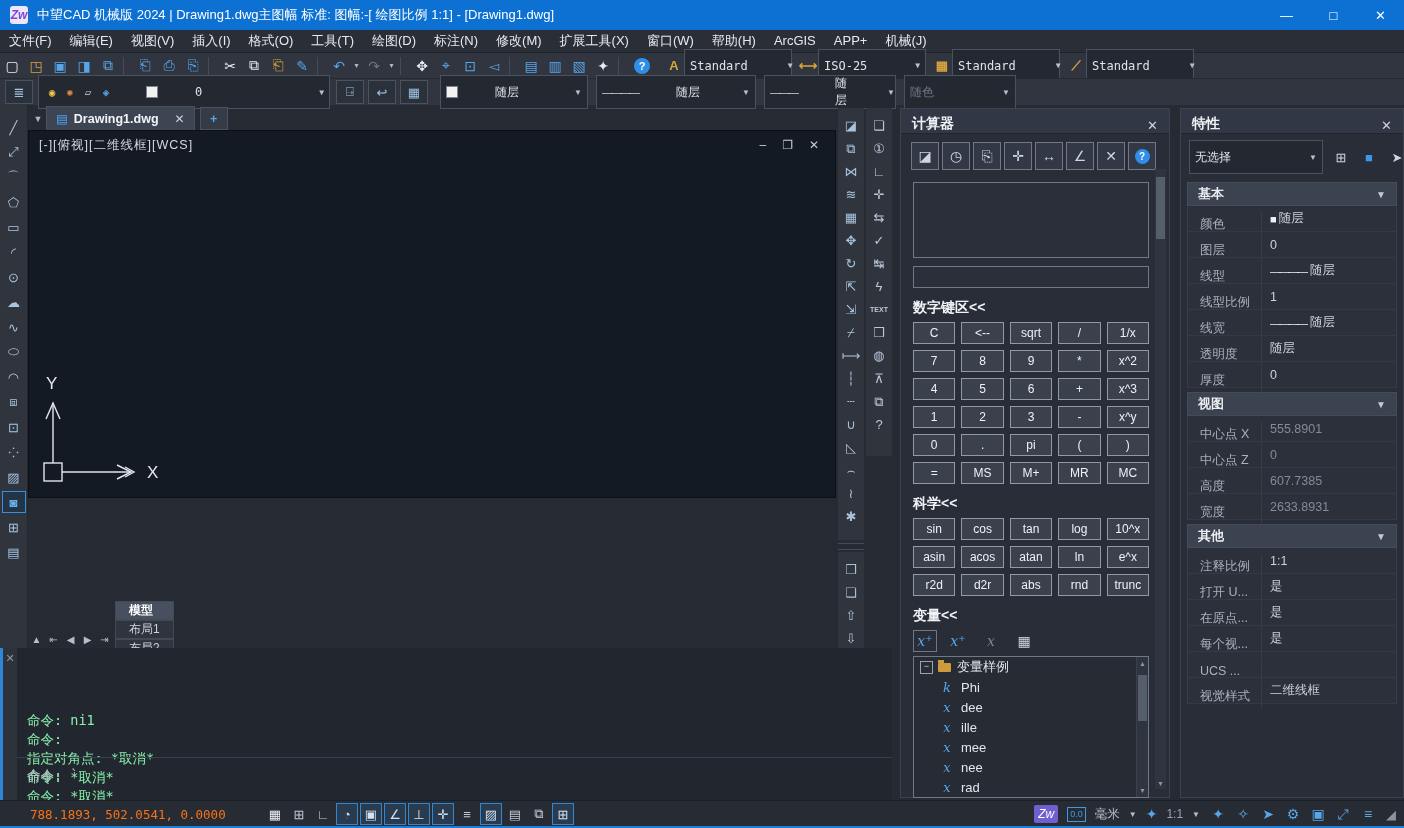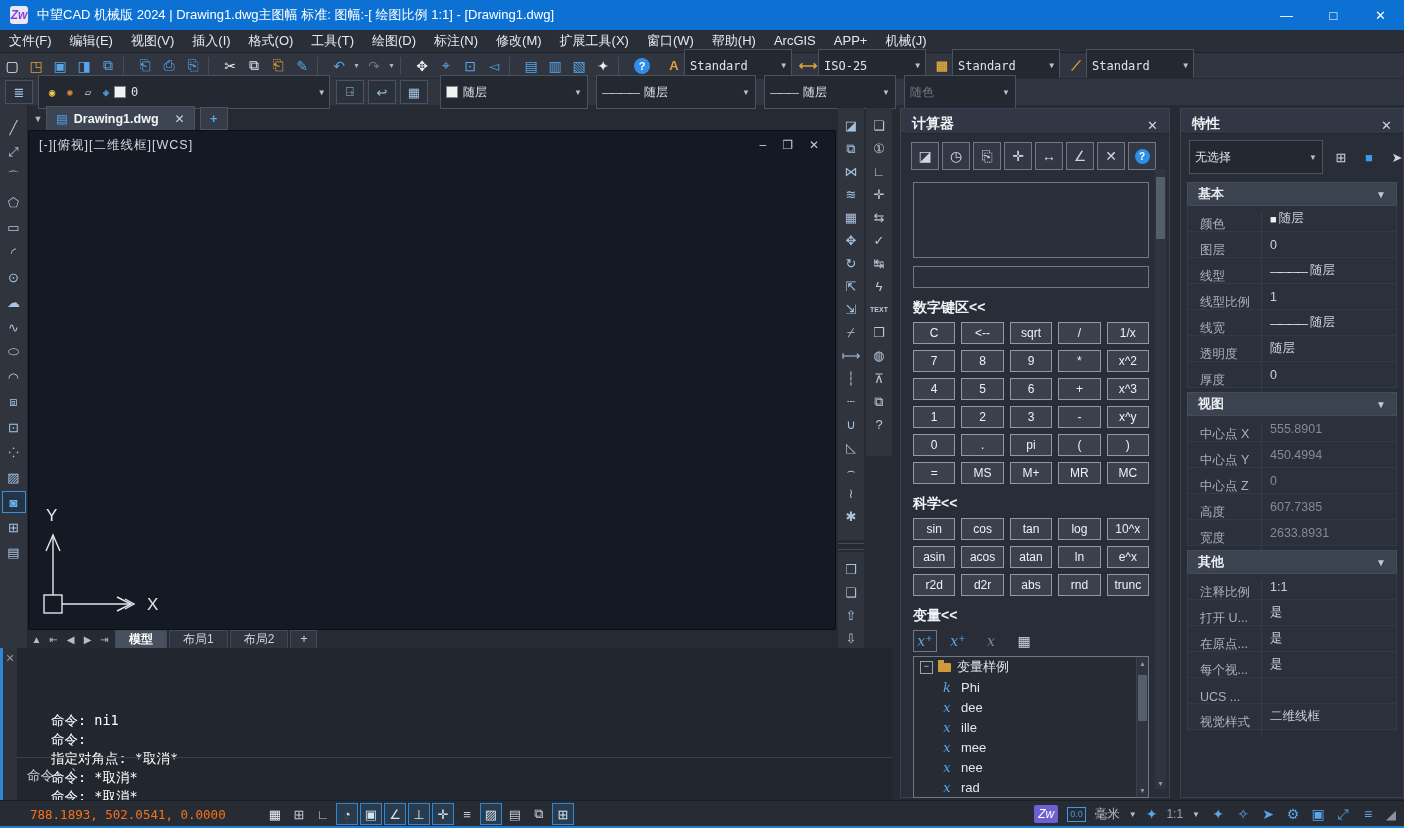--- a/index.html
+++ b/index.html
@@ -20,21 +20,21 @@
   .tbrow{position:absolute;left:0;width:100%;background:#30353f;display:flex;align-items:center;}
   #tb1{top:53px;height:25px;}
   #tb2{top:78px;height:26px;border-top:1px solid #262b33;}
   .tbi{width:24px;height:22px;display:flex;align-items:center;justify-content:center;color:#9fc2e2;font-size:14px;flex:0 0 auto;}
   .tbi.dd{width:11px;font-size:8px;color:#aeb6c0;}
   .tbi.sep{width:6px;height:18px;border-left:1px solid #454c58;margin:0 3px;}
   .tbi.help{width:16px;height:16px;margin:0 6px;background:#2f8ee8;border-radius:50%;color:#fff;font-size:11px;font-weight:bold;}
   .tbi.amber{color:#d9a33c;} .tbi.dim{color:#6e7884;} .tbi.blue{color:#58a6ea;} .tbi.white{color:#e8ecf0;}
   .combo-wrap{display:flex;align-items:center;flex:0 0 auto;margin-right:6px;}
   .cicon{width:20px;text-align:center;color:#d9a33c;font-size:13px;font-weight:bold;flex:0 0 auto;}
-  .combo{height:20px;background:#232831;border:1px solid #4a5260;display:flex;align-items:center;font-size:12px;color:#dfe3e8;font-family:"DejaVu Sans Mono",monospace;padding:16px 5px;box-sizing:border-box;}
+  .combo{height:20px;background:#232831;border:1px solid #4a5260;display:flex;align-items:center;font-size:12px;color:#dfe3e8;font-family:"DejaVu Sans Mono",monospace;padding:16px 5px;box-sizing:border-box;gap:32px;}
   .combo .caret{margin-left:auto;font-size:8px;color:#b9c0ca;padding-left:8px;}
   .combo.cn{font-family:"Liberation Sans",sans-serif;}
   .combo.disabled{color:#707884;}
   .swatch{width:10px;height:10px;background:#f2f2f2;border:1px solid #7c8490;margin-right:5px;flex:0 0 auto;}
   .lineglyph{color:#cfd5dc;margin-right:6px;letter-spacing:-2px;font-size:11px;}
   .boxed-ico{width:26px;height:22px;border:1px solid #4a5260;background:#2b313b;margin:0 2px;color:#9fc2e2;font-size:13px;display:flex;align-items:center;justify-content:center;flex:0 0 auto;}
   .lc-ico{width:16px;text-align:center;font-size:11px;flex:0 0 auto;}
   .lc-ico.yellow{color:#f2c94c;} .lc-ico.orange{color:#e08f3c;} .lc-ico.blue{color:#58a6ea;} .lc-ico.plain{color:#cfd6de;}
 
   
@@ -42,21 +42,21 @@
   .side-tools .tool{width:22px;height:20px;display:flex;align-items:center;justify-content:center;color:#a8c6e4;font-size:13px;border:1px solid transparent;}
   .side-tools .tool.active{border-color:#3a8fdd;background:#243447;color:#6db3ec;}
 
   
   .doctabs{position:absolute;left:30px;top:107px;height:23px;display:flex;align-items:flex-end;font-size:12.5px;}
   .dt-dd{width:16px;color:#aeb6c0;font-size:9px;display:flex;align-items:center;justify-content:center;height:23px;}
   .dt{height:23px;background:#3d4553;border:1px solid #4a5260;border-bottom:none;display:flex;align-items:center;padding:0 9px;font-weight:bold;color:#f2f4f6;}
   .dt .dwg-ico{color:#4ba0e8;margin-right:6px;font-weight:normal;}
   .dt .close{margin-left:16px;color:#cfd4da;font-weight:normal;font-size:12px;}
   .dt-new{width:26px;height:21px;background:#353c48;border:1px solid #4a5260;margin-left:5px;color:#58a6ea;display:flex;align-items:center;justify-content:center;font-weight:bold;}
-  .canvas{position:absolute;left:28px;top:130px;width:808px;height:500px;background:#141a23;border:1px solid #0c1016;box-sizing:border-box;}
+  .canvas{position:absolute;left:28px;top:130px;width:808px;height:368px;background:#141a23;border:1px solid #0c1016;box-sizing:border-box;}
   .vp-label{position:absolute;left:10px;top:6px;font-size:12.5px;color:#d2d7dc;letter-spacing:1px;}
   .vp-controls{position:absolute;right:16px;top:7px;display:flex;gap:16px;color:#c8cdd4;font-size:12px;}
   .ucs{position:absolute;left:6px;bottom:4px;}
 
   
   .layoutbar{position:absolute;left:28px;top:630px;height:18px;display:flex;align-items:center;font-size:12px;}
   .lnav{width:17px;height:17px;display:flex;align-items:center;justify-content:center;color:#b6bdc7;font-size:10px;}
   .ltab{padding:0 13px;height:17px;line-height:16px;background:#2f353f;border:1px solid #434a56;color:#ced3da;margin-left:2px;}
   .ltab.active{background:#47505e;color:#fff;font-weight:bold;}
   .ltab.add{padding:0 9px;color:#cfd4da;}
@@ -120,21 +120,21 @@
   .prop-row{display:flex;height:25px;align-items:center;border-bottom:1px solid #333945;font-size:12.5px;}
   .prop-row .lbl{flex:0 0 74px;padding-left:12px;color:#a9b1bd;border-right:1px solid #373d48;height:100%;display:flex;align-items:center;white-space:nowrap;overflow:hidden;box-sizing:border-box;margin-top:12px;}
   .prop-row .pre{color:#eef1f4;margin:0 4px 0 8px;font-size:11px;letter-spacing:-2px;}
   .prop-row .pre:empty{margin:0 0 0 8px;}
   .prop-row .val{color:#ccd2da;white-space:nowrap;}
   .prop-row.ro .val{color:#828b98;}
 
   
   #cmd{position:absolute;left:0;top:648px;width:892px;height:152px;background:#22262e;border-left:3px solid #2e86d6;box-sizing:border-box;}
   .cmd-strip{position:absolute;left:0;top:0;width:14px;height:100%;background:#2d323b;color:#8f97a3;font-size:11px;text-align:center;padding-top:4px;box-sizing:border-box;}
-  .cmd-text{position:absolute;left:24px;top:6px;right:8px;font-family:"DejaVu Sans Mono",monospace;font-size:13.5px;color:#ffffff;line-height:19px;white-space:pre;margin-left:24px;}
+  .cmd-text{position:absolute;left:24px;top:6px;right:8px;font-family:"DejaVu Sans Mono",monospace;font-size:13.5px;color:#86efac;line-height:19px;white-space:pre;}
   .cmd-sep{position:absolute;left:14px;right:0;bottom:42px;border-top:1px solid #3a404a;}
   .cmd-prompt{position:absolute;left:24px;bottom:15px;font-family:"DejaVu Sans Mono",monospace;font-size:13.5px;color:#c3c9d1;}
 
   
   #status{position:absolute;left:0;top:800px;width:1404px;height:28px;background:#272b34;border-top:1px solid #1a1e25;box-sizing:border-box;}
   .coords{position:absolute;left:30px;top:6px;font-size:12.5px;color:#f97316;font-family:"DejaVu Sans Mono",monospace;}
   .stat-toggles{position:absolute;left:264px;top:2px;display:flex;gap:2px;}
   .stog{width:22px;height:22px;display:flex;align-items:center;justify-content:center;color:#c2c9d2;font-size:13px;border:1px solid transparent;box-sizing:border-box;}
   .stog.on{border-color:#2f87d8;background:#2b3b4e;color:#cfe3f5;}
   .stog.lit{color:#eef2f6;}
@@ -456,21 +456,21 @@
 
   <div class="layoutbar">
     <span style="display:flex;">
 
     <span class="lnav">▲</span>
         <span class="lnav">⇤</span>
         <span class="lnav">◀</span>
         <span class="lnav">▶</span>
         <span class="lnav">⇥</span>
       </span>
-    <span style="display:flex;">
+    <span style="display:flex;flex-direction:column;">
 
     <span class="ltab active">模型</span>
         <span class="ltab">布局1</span>
         <span class="ltab">布局2</span>
         <span class="ltab add">+</span>
       </span>
   </div>
 
   <div class="rcol" id="modcol">
 
@@ -824,25 +824,20 @@
       <span class="caret">▼</span>
     </div>
     <div class="prows">
 
         <div class="prop-row ro">
           <span class="lbl">中心点 X</span>
           <span class="pre"></span>
           <span class="val">555.8901</span>
         </div>
 
-        <div class="prop-row ro">
-          <span class="lbl">中心点 Y</span>
-          <span class="pre"></span>
-          <span class="val">450.4994</span>
-        </div>
 
         <div class="prop-row ro">
           <span class="lbl">中心点 Z</span>
           <span class="pre"></span>
           <span class="val">0</span>
         </div>
 
         <div class="prop-row ro">
           <span class="lbl">高度</span>
           <span class="pre"></span>

